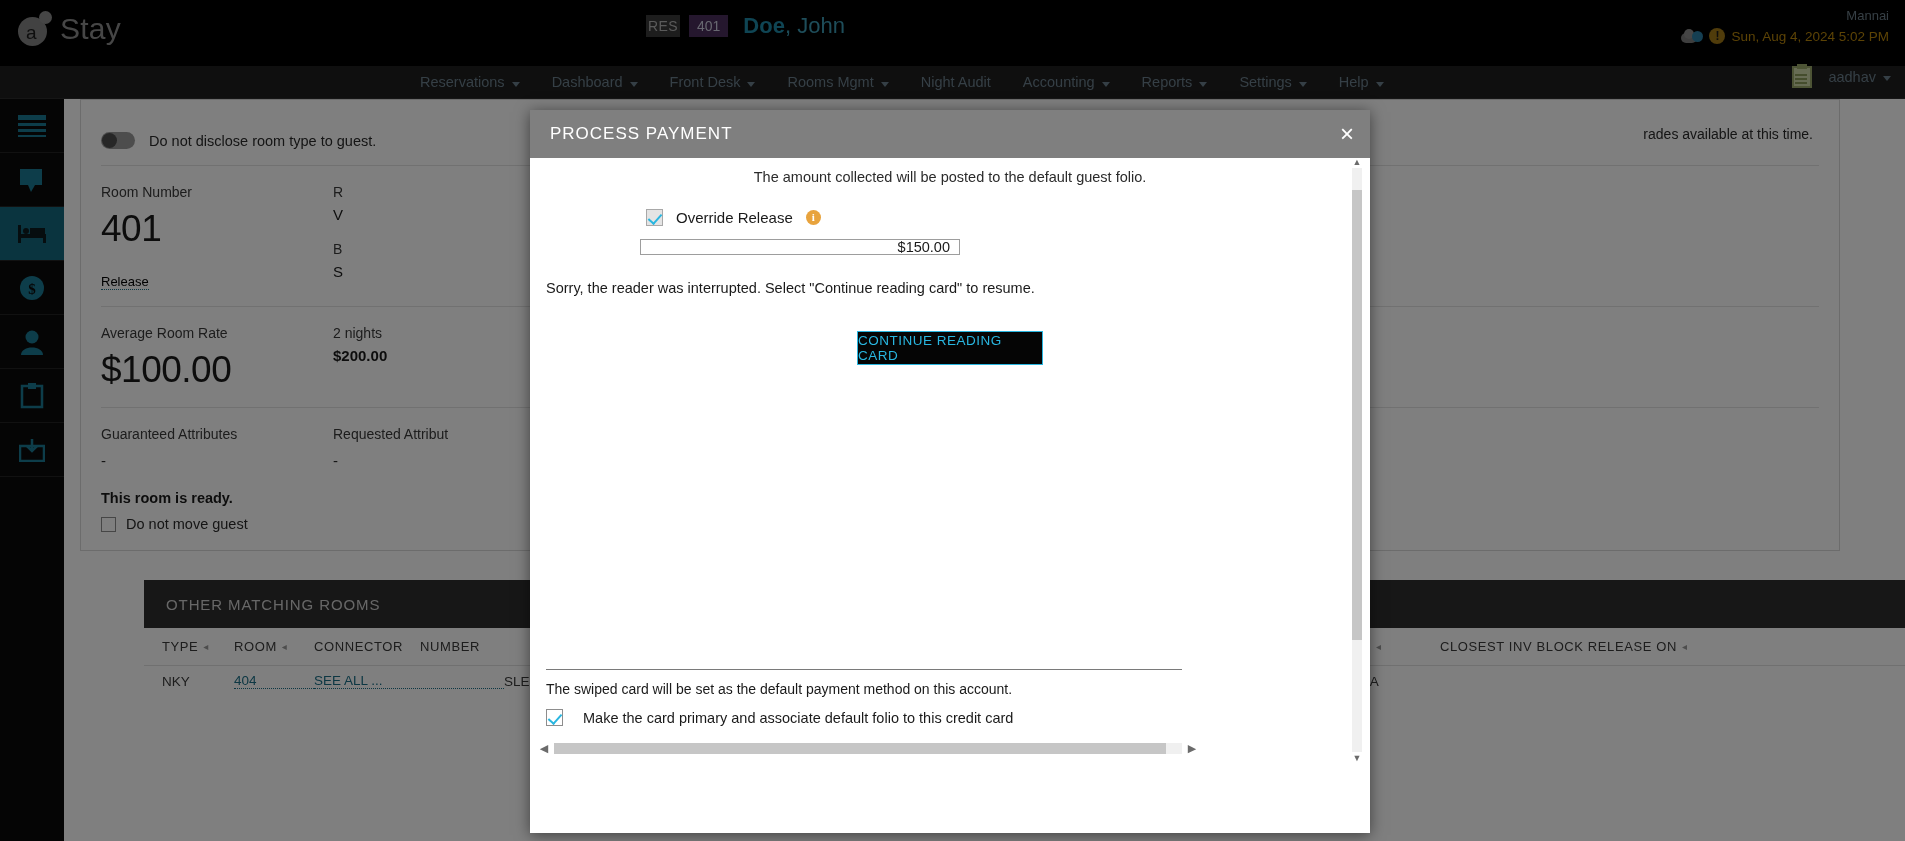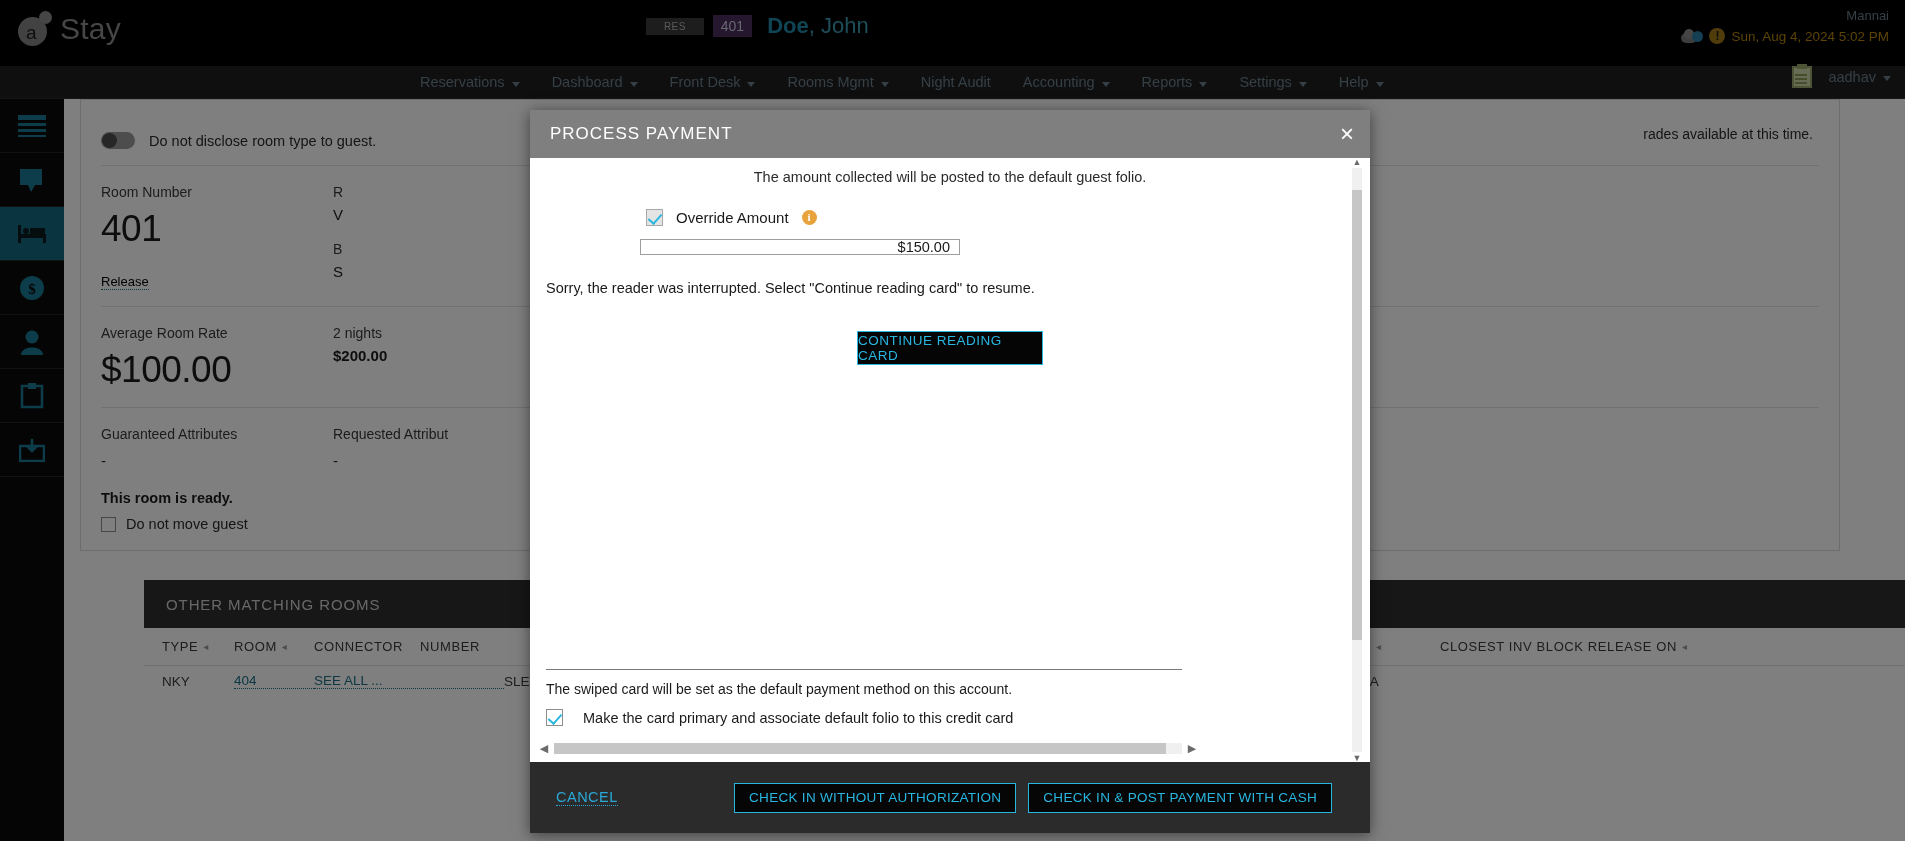--- a/index.html
+++ b/index.html
@@ -27,21 +27,21 @@
     font-family: "Liberation Sans", sans-serif; line-height: 1;
   }
   .logo-dot {
     position: absolute; left: 21px; top: 0px; width: 13px; height: 13px;
     border-radius: 50%; background: #8d8d8d;
   }
   .logo-text { font-size: 30px; color: #8d8d8d; letter-spacing: .2px; }
 
   .res-block { position: absolute; left: 646px; top: 13px; display: flex; align-items: center; gap: 9px; }
   .badge-res {
-    background: #3a3a3a; color: #b4b4b4; font-size: 10px; padding: 3px 18px; letter-spacing: .4px;
+    background: #3a3a3a; color: #b4b4b4; font-size: 14px; padding: 3px 2px; letter-spacing: .4px;
   }
   .badge-room {
     background: #4a2e5c; color: #cfcfe0; font-size: 14px; padding: 3px 8px;
   }
   .guest-name { font-size: 22px; margin-left: 6px; }
   .guest-last { color: #1e8aa8; font-weight: bold; }
   .guest-first { color: #3c9bb4; }
 
   .topright { position: absolute; right: 16px; top: 8px; text-align: right; }
   .prop-name { font-size: 13px; color: #6d7f8a; }
@@ -496,21 +496,21 @@
       <div class="scroll-track">
         <span class="scroll-arrow up">▲</span>
         <span class="scroll-thumb"></span>
         <span class="scroll-arrow down">▼</span>
       </div>
 
       <div class="amt-sub">The amount collected will be posted to the default guest folio.</div>
 
       <div class="override-row">
         <span class="cb-checked"></span>
-        <span class="override-label">Override Amount</span>
+        <span class="override-label">Override Release</span>
         <span class="info-icon">i</span>
       </div>
 
       <div class="amount-input">
         <span>$150.00</span>
       </div>
 
 
       <div class="err-msg">Sorry, the reader was interrupted. Select "Continue reading card" to resume.</div>
 
@@ -527,23 +527,15 @@
 
       <div class="hscroll">
         <span class="hs-arrow">◀</span>
         <span class="hs-track">
             <span class="hs-thumb"></span>
           </span>
         <span class="hs-arrow">▶</span>
       </div>
     </div>
 
-    <div class="modal-foot">
-      <span class="btn-cancel">CANCEL</span>
-      <span class="foot-spacer"></span>
-      <span class="foot-btns">
-        <span class="btn-outline">CHECK IN WITHOUT AUTHORIZATION</span>
-        <span class="btn-outline">CHECK IN &amp; POST PAYMENT WITH CASH</span>
-      </span>
-    </div>
   </div>
 
 </div>
 
 </body></html>

